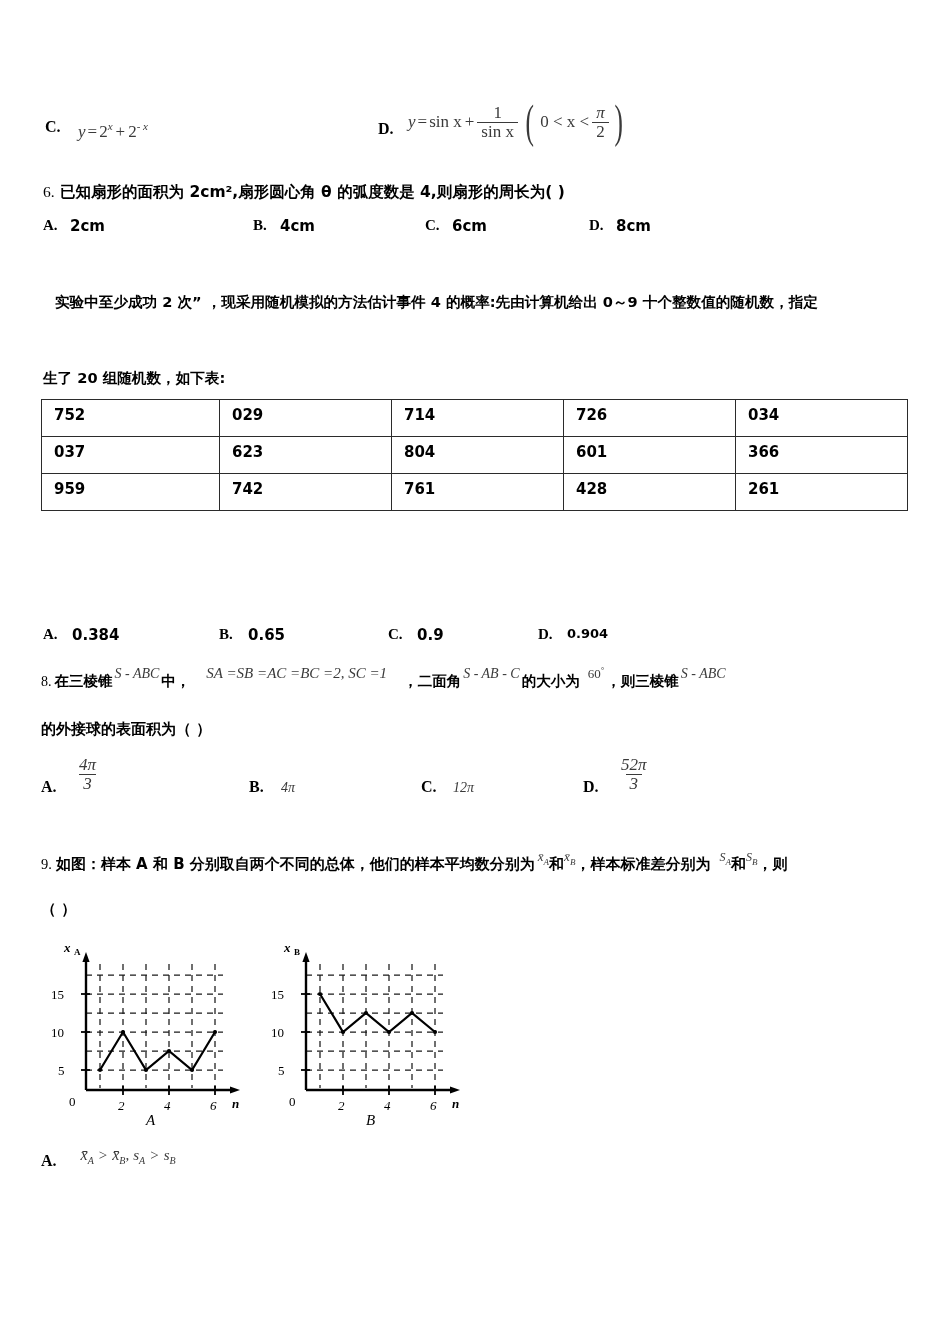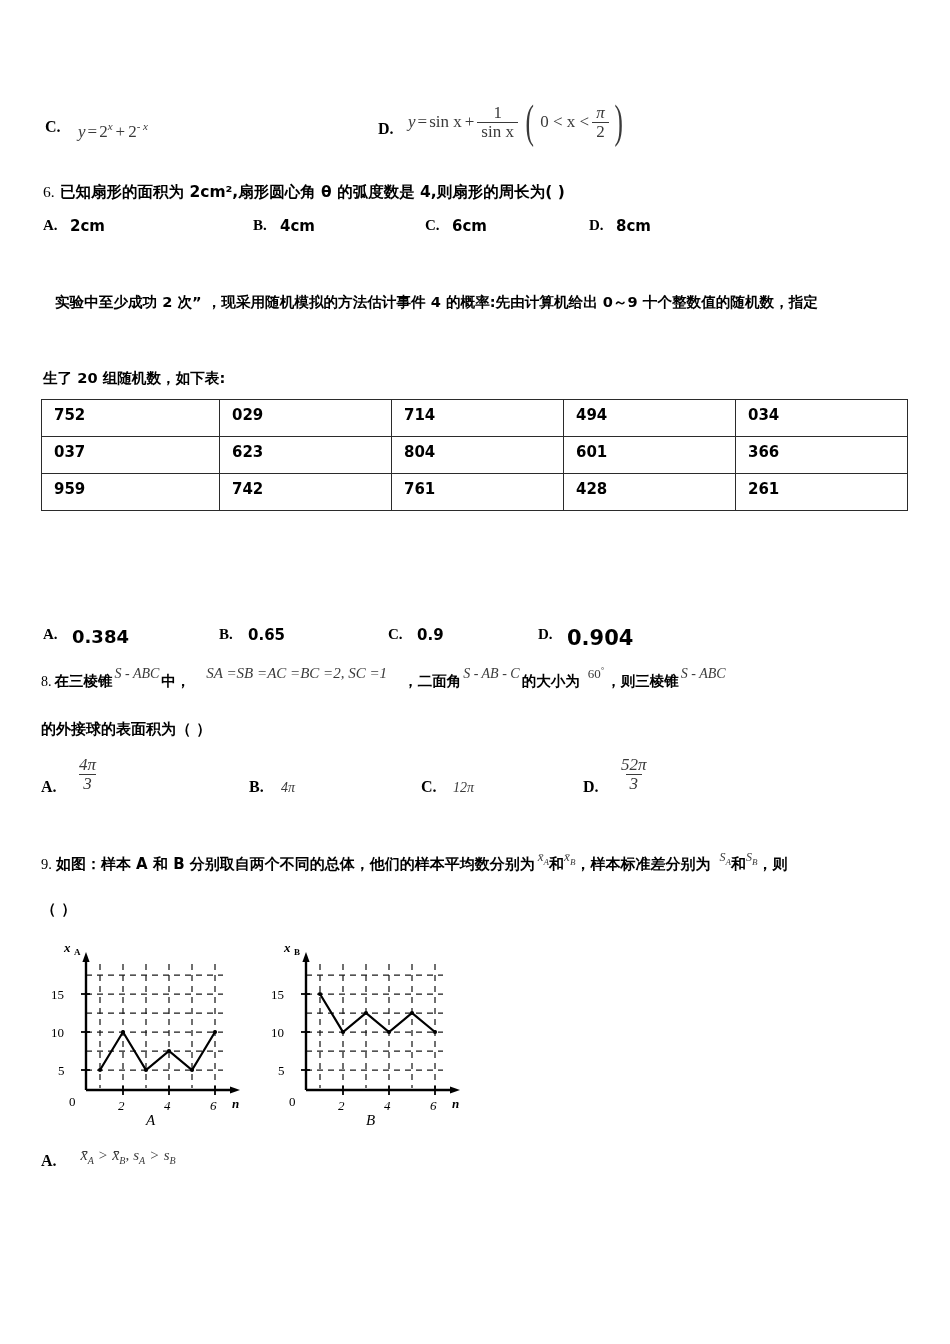--- a/index.html
+++ b/index.html
@@ -148,21 +148,21 @@
         <col style="width:172px">
         <col style="width:172px">
         <col style="width:172px">
         <col style="width:172px">
     </colgroup>
     <tbody>
       <tr>
         <td>752</td>
         <td>029</td>
         <td>714</td>
-        <td>494</td>
+        <td>726</td>
         <td>034</td>
       </tr>
       <tr>
         <td>037</td>
         <td>623</td>
         <td>804</td>
         <td>601</td>
         <td>366</td>
       </tr>
       <tr>
@@ -171,30 +171,30 @@
         <td>761</td>
         <td>428</td>
         <td>261</td>
       </tr>
     </tbody>
   </table>
 
 
   <div class="abs" style="left:43px; top:626px; width:700px;">
     <span class="abs" style="left:0px;   top:0px; font-weight:700; font-size:15px; font-family:'Liberation Serif',serif;">A.</span>
-    <span class="abs" style="left:29px;  top:0px; font-weight:700; font-size:18px; font-family:'DejaVu Sans',sans-serif;">0.384</span>
+    <span class="abs" style="left:29px;  top:0px; font-weight:700; font-size:15px; font-family:'DejaVu Sans',sans-serif;">0.384</span>
 
     <span class="abs" style="left:176px; top:0px; font-weight:700; font-size:15px; font-family:'Liberation Serif',serif;">B.</span>
     <span class="abs" style="left:205px; top:0px; font-weight:700; font-size:15px; font-family:'DejaVu Sans',sans-serif;">0.65</span>
 
     <span class="abs" style="left:345px; top:0px; font-weight:700; font-size:15px; font-family:'Liberation Serif',serif;">C.</span>
     <span class="abs" style="left:374px; top:0px; font-weight:700; font-size:15px; font-family:'DejaVu Sans',sans-serif;">0.9</span>
 
     <span class="abs" style="left:495px; top:0px; font-weight:700; font-size:15px; font-family:'Liberation Serif',serif;">D.</span>
-    <span class="abs" style="left:524px; top:0px; font-weight:700; font-size:21px; font-family:'DejaVu Sans',sans-serif;">0.904</span>
+    <span class="abs" style="left:524px; top:0px; font-weight:700; font-size:13px; font-family:'DejaVu Sans',sans-serif;">0.904</span>
   </div>
 
   <div class="abs" style="left:41px; top:672px; white-space:nowrap; display:flex; align-items:baseline;">
     <span style="font-family:'Liberation Serif',serif; font-size:14px;">8.</span>
     <span class="cjk" style="font-size:14.5px; margin-left:3px;">在三棱锥</span>
     <span class="math" style="font-size:14px; position:relative; top:-8px; margin:0 2px;">S - ABC</span>
     <span class="cjk" style="font-size:14.5px;">中，</span>
     <span class="math" style="font-size:15px; position:relative; top:-8px; margin:0 16px;">SA =SB =AC =BC =2, SC =1</span>
     <span class="cjk" style="font-size:14.5px;">，二面角</span>
     <span class="math" style="font-size:14px; position:relative; top:-8px; margin:0 2px;">S - AB - C</span>

